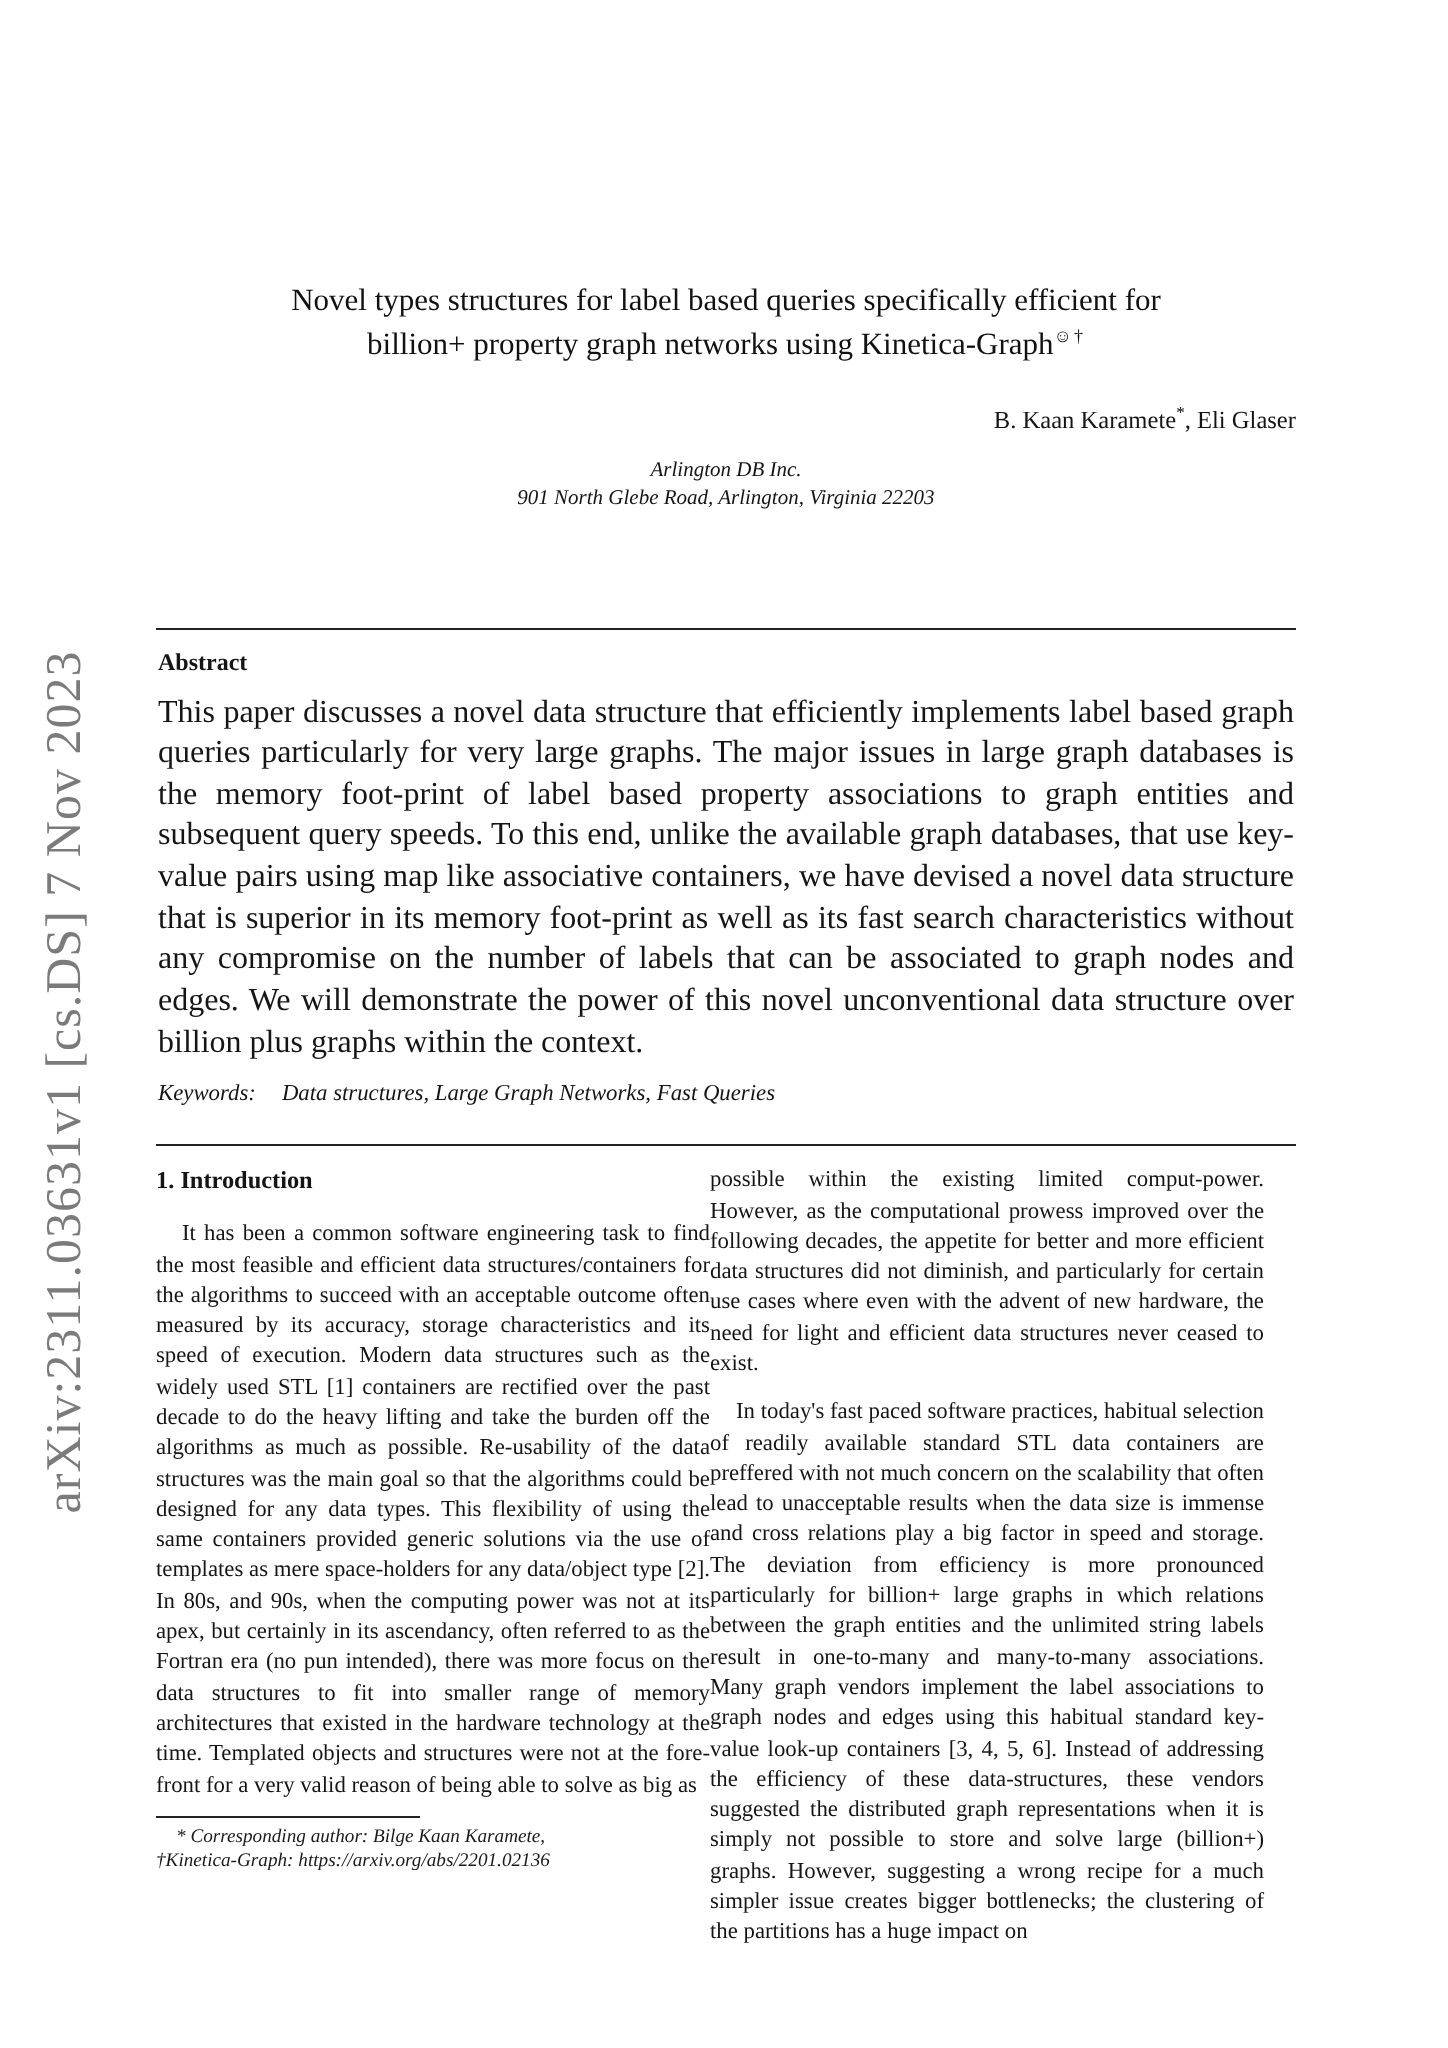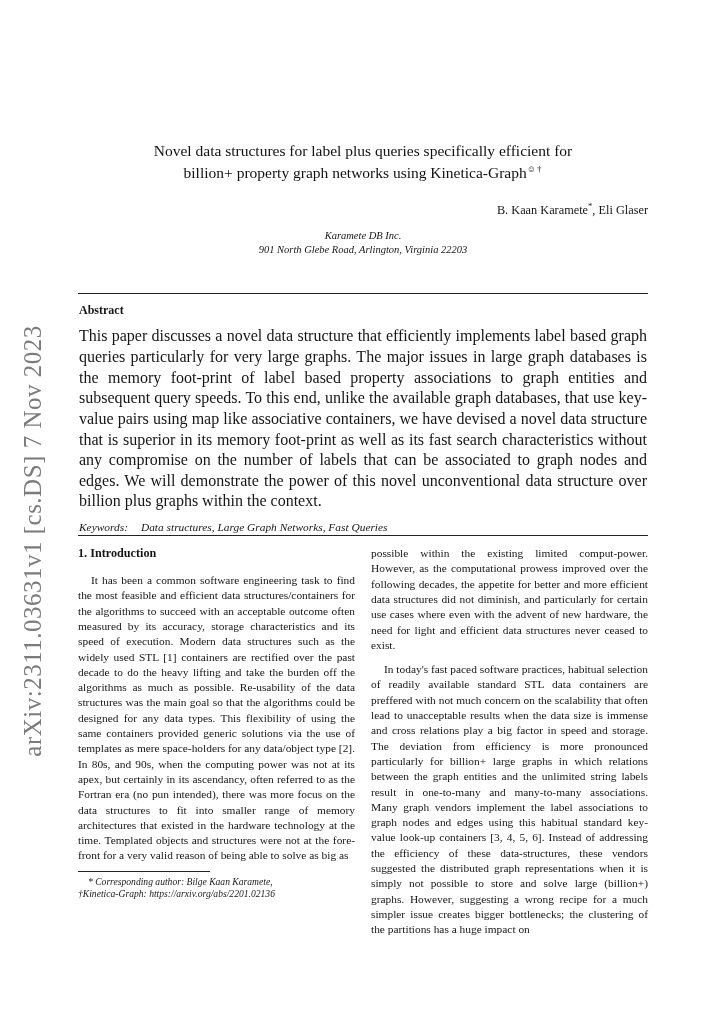--- a/index.html
+++ b/index.html
@@ -39,38 +39,38 @@
     color: #111;
   }
   .title sup { font-size: 9px; letter-spacing: 1px; }
 
   .authors { margin-top: 17px; font-size: 12.3px; text-align: right; }
   .authors sup { font-size: 8.5px; }
 
   .affil { margin-top: 11px; font-style: italic; font-size: 10.5px; line-height: 1.35; }
 
   .abstract-block {
-    margin-top: 36px;
+    margin-top: 56px;
     border-top: 1.2px solid #222;
     border-bottom: 1.2px solid #222;
-    padding: 7px 1px 2px 1px;
+    padding: 7px 1px 19px 1px;
   }
   .abstract-heading { font-weight: bold; font-size: 12px; margin: 2px 0 8px 0; }
   .abstract-text {
     font-size: 16px; line-height: 1.29;
     text-align: justify; margin: 0;
     hyphens: auto; -webkit-hyphens: auto;
   }
   .keywords { margin-top: 9px; font-style: italic; font-size: 11.4px; }
   .keywords .kw-label { margin-right: 13px; text-align: center; }
 
   .columns {
     margin-top: 10px;
     display: flex;
-    gap: 16px;
+    gap: 0;
   }
   .col { width: 277px; }
 
   .section-heading { font-weight: bold; font-size: 12.2px; margin: 0 0 12px 0; }
 
   .body-par {
     font-size: 11.4px; line-height: 15.3px;
     text-align: justify; margin: 0;
     hyphens: auto; -webkit-hyphens: auto;
   }
@@ -94,30 +94,30 @@
 <body>
 
 <div class="page">
 
   <div class="arxiv-side">arXiv:2311.03631v1  [cs.DS]  7 Nov 2023</div>
 
   <div class="content">
 
     <div class="title-block">
       <div class="title">
-        <span>Novel data structures for label plus queries specifically efficient for</span><br>
+        <span>Novel types structures for label based queries specifically efficient for</span><br>
         <span>billion+ property graph networks using Kinetica-Graph</span><sup>☺†</sup>
       </div>
 
       <div class="authors">
         <span>B. Kaan Karamete</span><sup>*</sup><span>, Eli Glaser</span>
       </div>
 
       <div class="affil">
-        <div>Karamete DB Inc.</div>
+        <div>Arlington DB Inc.</div>
         <div>901 North Glebe Road, Arlington, Virginia 22203</div>
       </div>
     </div>
 
     <div class="abstract-block">
       <div class="abstract-heading">Abstract</div>
       <p class="abstract-text">This paper discusses a novel data structure that efficiently implements label based graph queries particularly for very large graphs. The major issues in large graph databases is the memory foot-print of label based property associations to graph entities and subsequent query speeds. To this end, unlike the available graph databases, that use key-value pairs using map like associative containers, we have devised a novel data structure that is superior in its memory foot-print as well as its fast search characteristics without any compromise on the number of labels that can be associated to graph nodes and edges. We will demonstrate the power of this novel unconventional data structure over billion plus graphs within the context.</p>
       <div class="keywords">
         <span class="kw-label">Keywords:</span><span>Data structures, Large Graph Networks, Fast Queries</span>
       </div>

